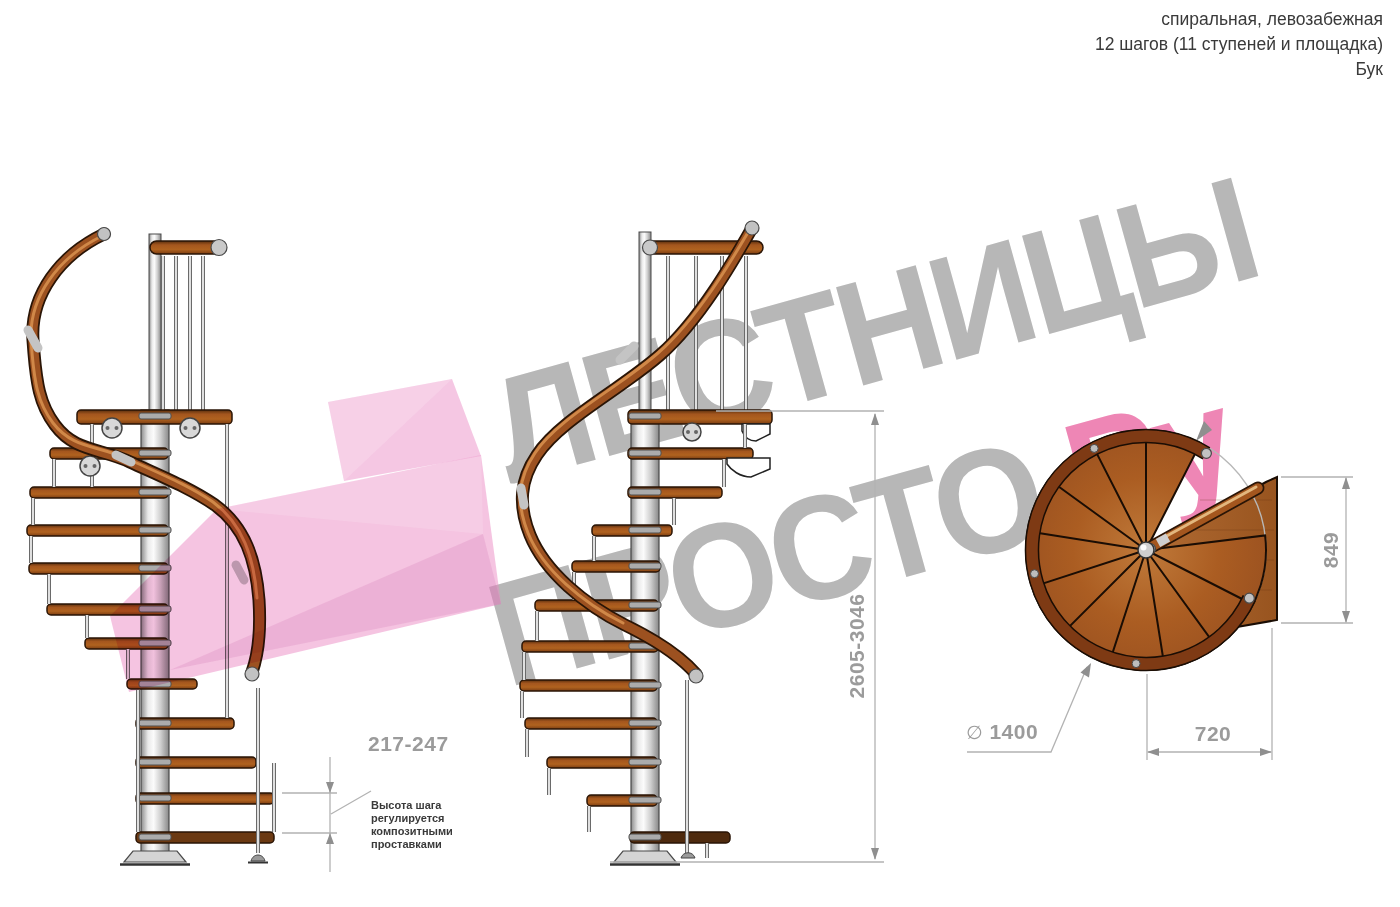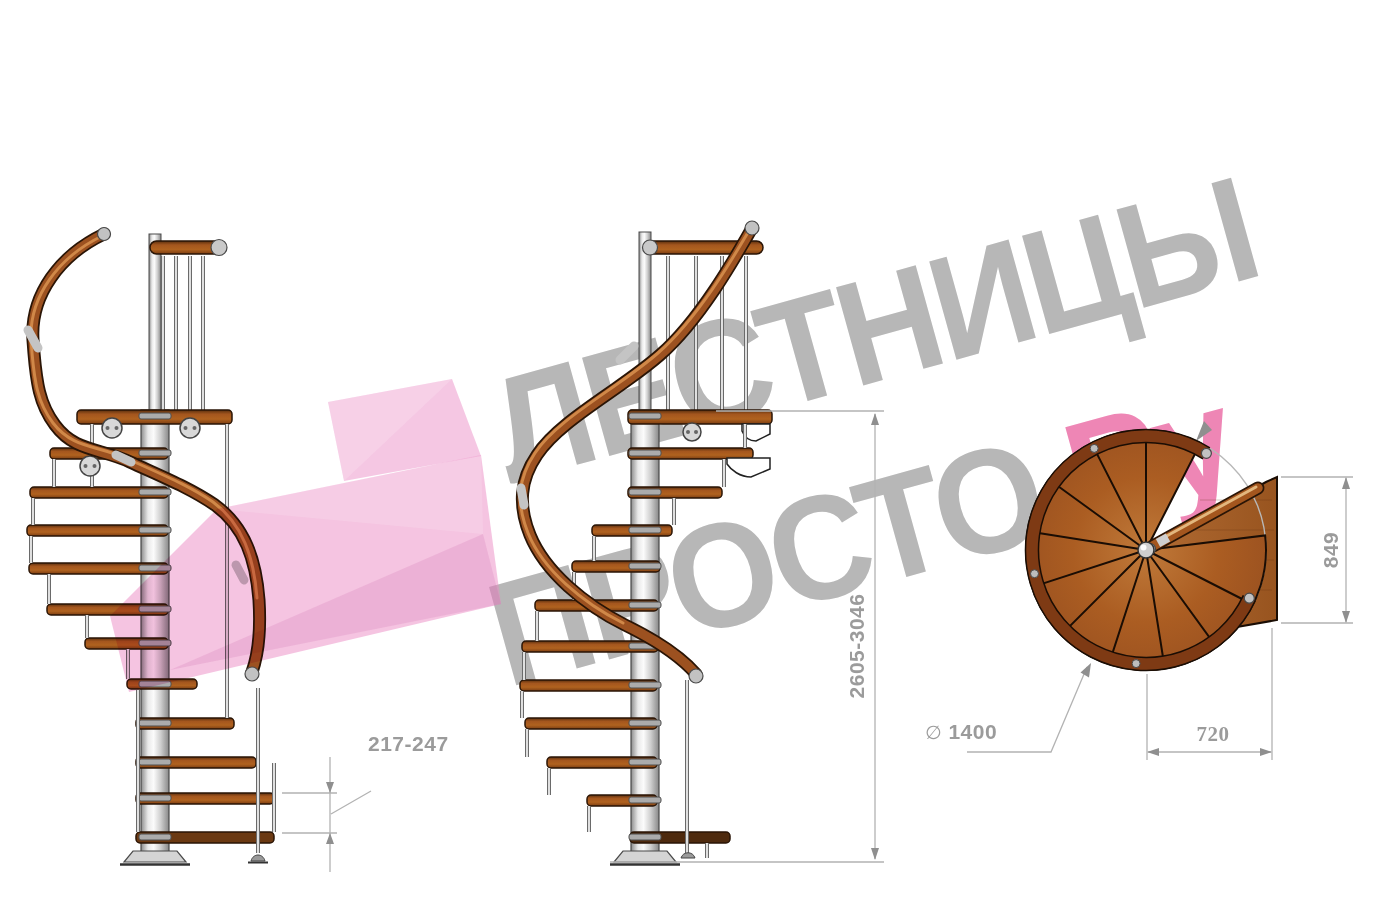--- a/index.html
+++ b/index.html
@@ -23,20 +23,25 @@
   .dim.rot{text-align:center;transform:rotate(-90deg);}
   .dia-sym{font-weight:400;font-size:19px;}
   .note{position:absolute;z-index:3;color:#3a3a3a;font-weight:600;font-size:11px;
         line-height:13px;white-space:pre-line;}
 </style>
 </head>
 <body>
 
 <div id="canvas">
 
+  <div class="header">
+    <div>спиральная, левозабежная</div>
+    <div>12 шагов (11 ступеней и площадка)</div>
+    <div>Бук</div>
+  </div>
 
   <div class="watermark">
     <div>ЛЕСТНИЦЫ</div>
     <div class="l2"><span>ПРОСТО</span><span class="pink">.Ру</span></div>
   </div>
 
   <svg id="drawing" width="1400" height="907" viewBox="0 0 1400 907">
     <defs>
       <linearGradient id="colGrad" x1="0" y1="0" x2="1" y2="0">
         <stop offset="0" stop-color="#8b8b8b"></stop>
@@ -271,17 +276,21 @@
     <g style="mix-blend-mode:multiply">
       <polygon points="328,402 452,379 481,456 344,481" fill="#eb8ac4" opacity=".48"></polygon>
       <polygon points="328,402 452,379 344,481" fill="#ffffff" opacity=".16"></polygon>
       <polygon points="217,509 481,455 501,604 129,692 110,616" fill="#eb8ac4" opacity=".5"></polygon>
       <polygon points="217,509 481,455 483,534" fill="#ffffff" opacity=".15"></polygon>
       <polygon points="170,670 483,534 501,604" fill="#c95da8" opacity=".18"></polygon>
     </g>
   </svg>
 
   <div class="dim" style="left:368px;top:732px;">217-247</div>
+  <div class="note" style="left:371px;top:799px;width:100px;">Высота шага
+регулируется
+композитными
+проставками</div>
   <div class="dim rot" style="left:797px;top:634px;width:120px;">2605-3046</div>
   <div class="dim rot" style="left:1301px;top:538px;width:60px;">849</div>
-  <div class="dim" style="left:1182px;top:722px;width:62px;text-align:center;font-family:Liberation Serif, serif;">720</div>
-  <div class="dim" style="left:925px;top:720px;"><span class="dia-sym">∅</span> <span>1400</span></div>
+  <div class="dim" style="left:1182px;top:722px;width:62px;text-align:center;">720</div>
+  <div class="dim" style="left:966px;top:720px;"><span class="dia-sym">∅</span> <span>1400</span></div>
 </div>
 
 </body></html>

